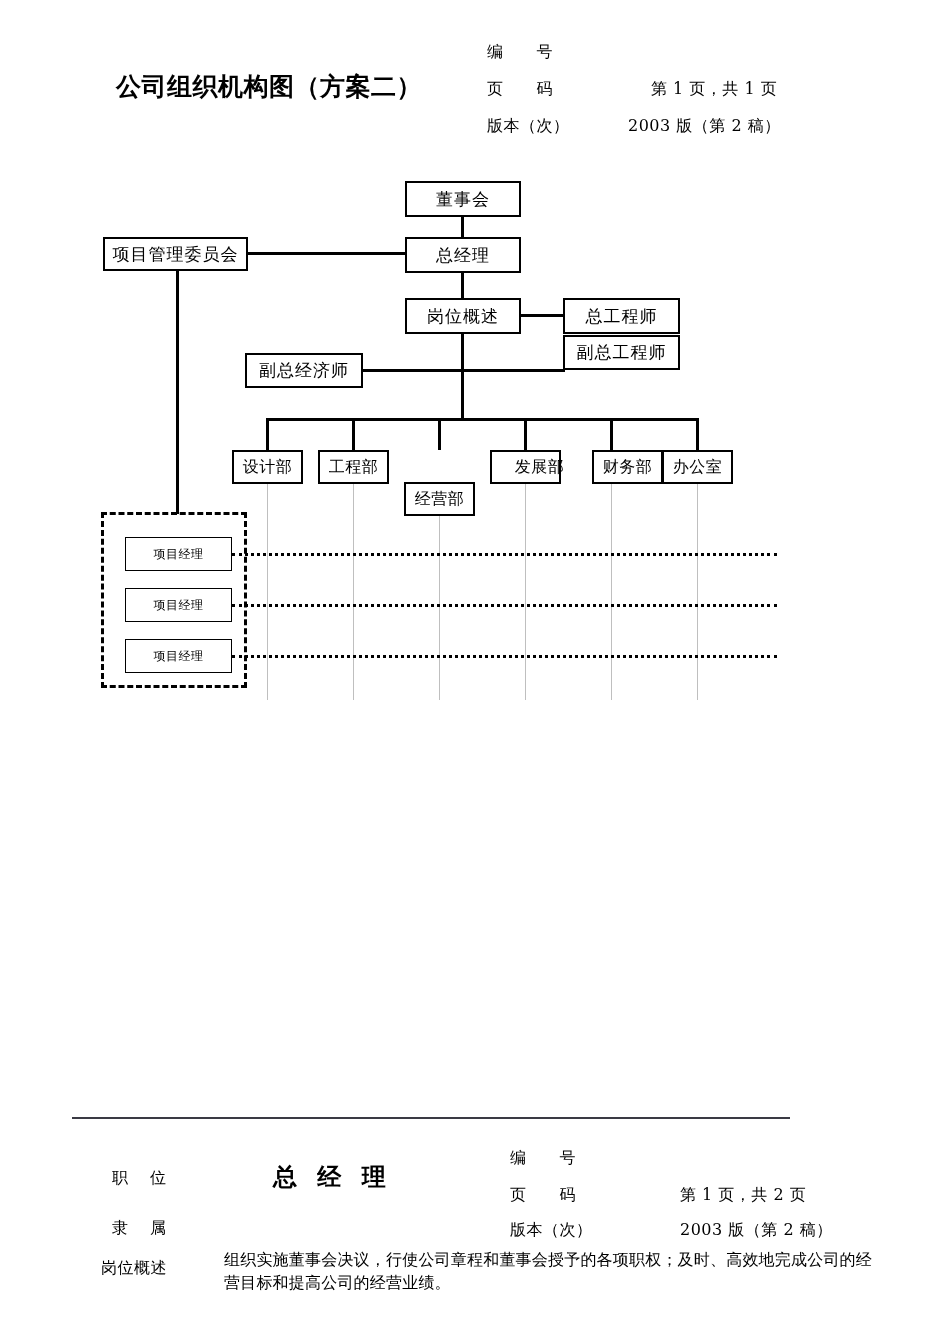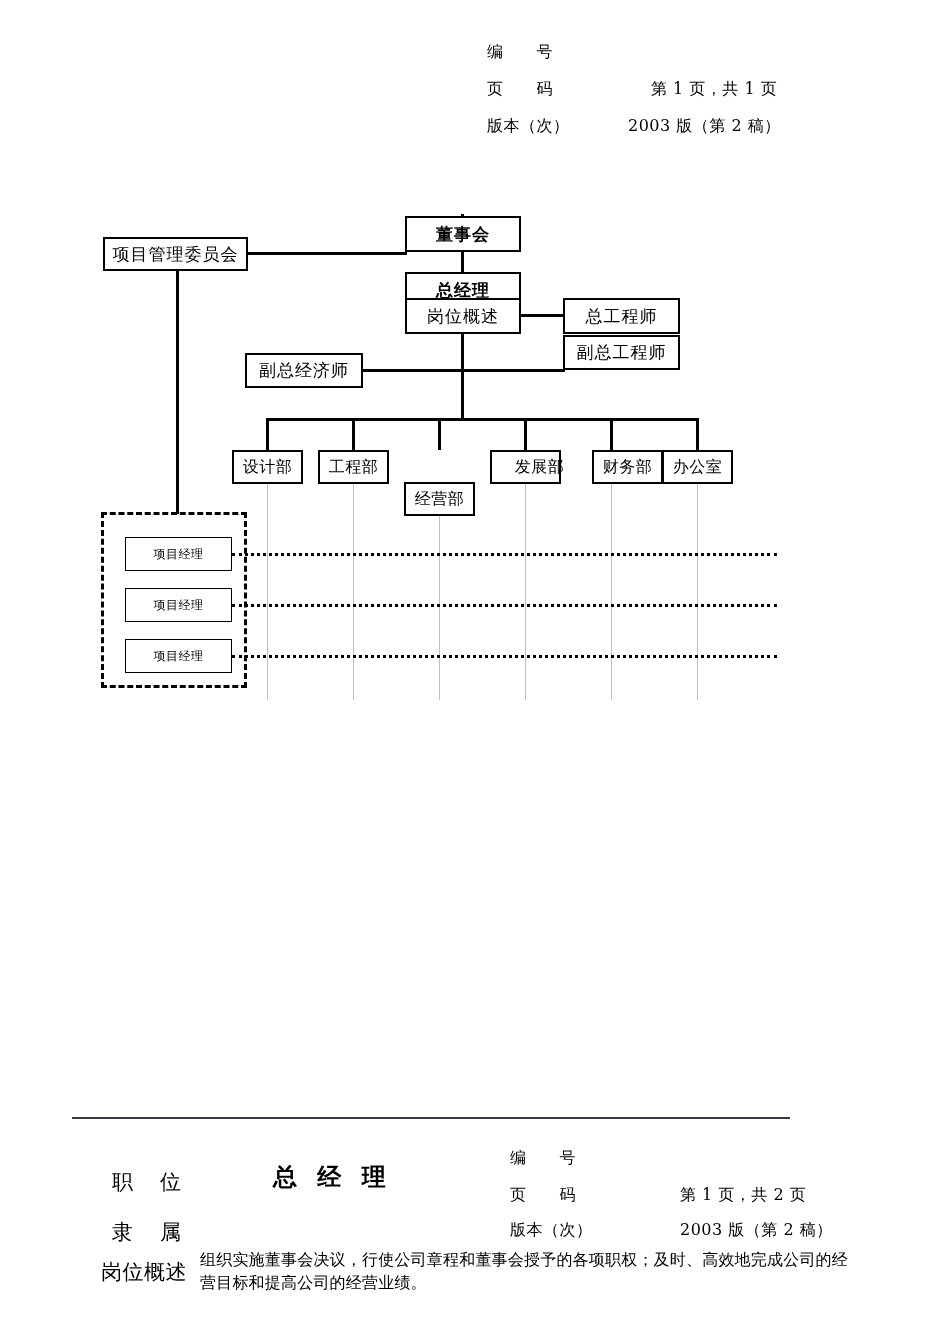--- a/index.html
+++ b/index.html
@@ -50,21 +50,21 @@
     background: #ffffff;
     box-sizing: border-box;
     display: flex;
     align-items: center;
     justify-content: center;
     font-size: 17px;
     white-space: nowrap;
     letter-spacing: 1px;
     z-index: 4;
   }
-  .obox.bold { font-weight: bold; margin-top: 35px; }
+  .obox.bold { font-weight: normal; }
   .obox.thin { border-width: 2px; }
   .obox.dept { font-size: 16px; letter-spacing: 0.5px; }
   .obox.pm   { font-size: 12px; border-width: 1.6px; letter-spacing: 0.5px; }
 
   .vline {
     position: absolute;
     width: 3px;
     background: #000000;
     z-index: 2;
   }
@@ -98,21 +98,21 @@
   }
 
   
   .divider {
     position: absolute;
     height: 2px;
     background: #3a3a44;
   }
   .f-label {
     position: absolute;
-    font-size: 21px;
+    font-size: 16px;
     white-space: nowrap;
     letter-spacing: 3px;
   }
   .f-label.tight { letter-spacing: 0.5px; }
   .f-title {
     position: absolute;
     font-size: 24px;
     font-weight: bold;
     letter-spacing: 6px;
     white-space: nowrap;
@@ -122,20 +122,21 @@
     font-size: 16px;
     line-height: 1.45;
     letter-spacing: 0.2px;
   }
 </style>
 </head>
 <body>
 
 <div id="page">
 
+  <div class="hdr-title">公司组织机构图（方案二）</div>
 
   <div class="meta-label" style="left:487px; top:42px;">编　　号</div>
   <div class="meta-value" style="left:628px; top:42px;"></div>
 
   <div class="meta-label" style="left:487px; top:79px;">页　　码</div>
   <div class="meta-value" style="left:651px; top:79px;text-align:right;">第 1 页，共 1 页</div>
 
   <div class="meta-label" style="left:487px; top:116px;">版本（次）</div>
   <div class="meta-value" style="left:628px; top:116px;">2003 版（第 2 稿）</div>
 
@@ -195,21 +196,21 @@
 
   <div class="divider" style="left:72px; top:1117px; width:718px;"></div>
 
   <div class="f-label" style="left:112px; top:1168px;">职　位</div>
   <div class="f-title" style="left:273px; top:1161px;">总 经 理</div>
 
   <div class="f-label" style="left:112px; top:1218px;">隶　属</div>
   <div class="f-label tight" style="left:273px; top:1218px;"></div>
 
   <div class="f-label tight" style="left:101px; top:1258px;">岗位概述</div>
-  <div class="f-body" style="left:200px; top:1248px; width:660px;">组织实施董事会决议，行使公司章程和董事会授予的各项职权；及时、高效地完成公司的经营目标和提高公司的经营业绩。</div>
+  <div class="f-body" style="left:224px; top:1248px; width:660px;">组织实施董事会决议，行使公司章程和董事会授予的各项职权；及时、高效地完成公司的经营目标和提高公司的经营业绩。</div>
 
   <div class="meta-label" style="left:510px; top:1148px;">编　　号</div>
   <div class="meta-value" style="left:680px; top:1148px;"></div>
 
   <div class="meta-label" style="left:510px; top:1185px;">页　　码</div>
   <div class="meta-value" style="left:680px; top:1185px;">第 1 页，共 2 页</div>
 
   <div class="meta-label" style="left:510px; top:1220px;">版本（次）</div>
   <div class="meta-value" style="left:680px; top:1220px;">2003 版（第 2 稿）</div>
 

